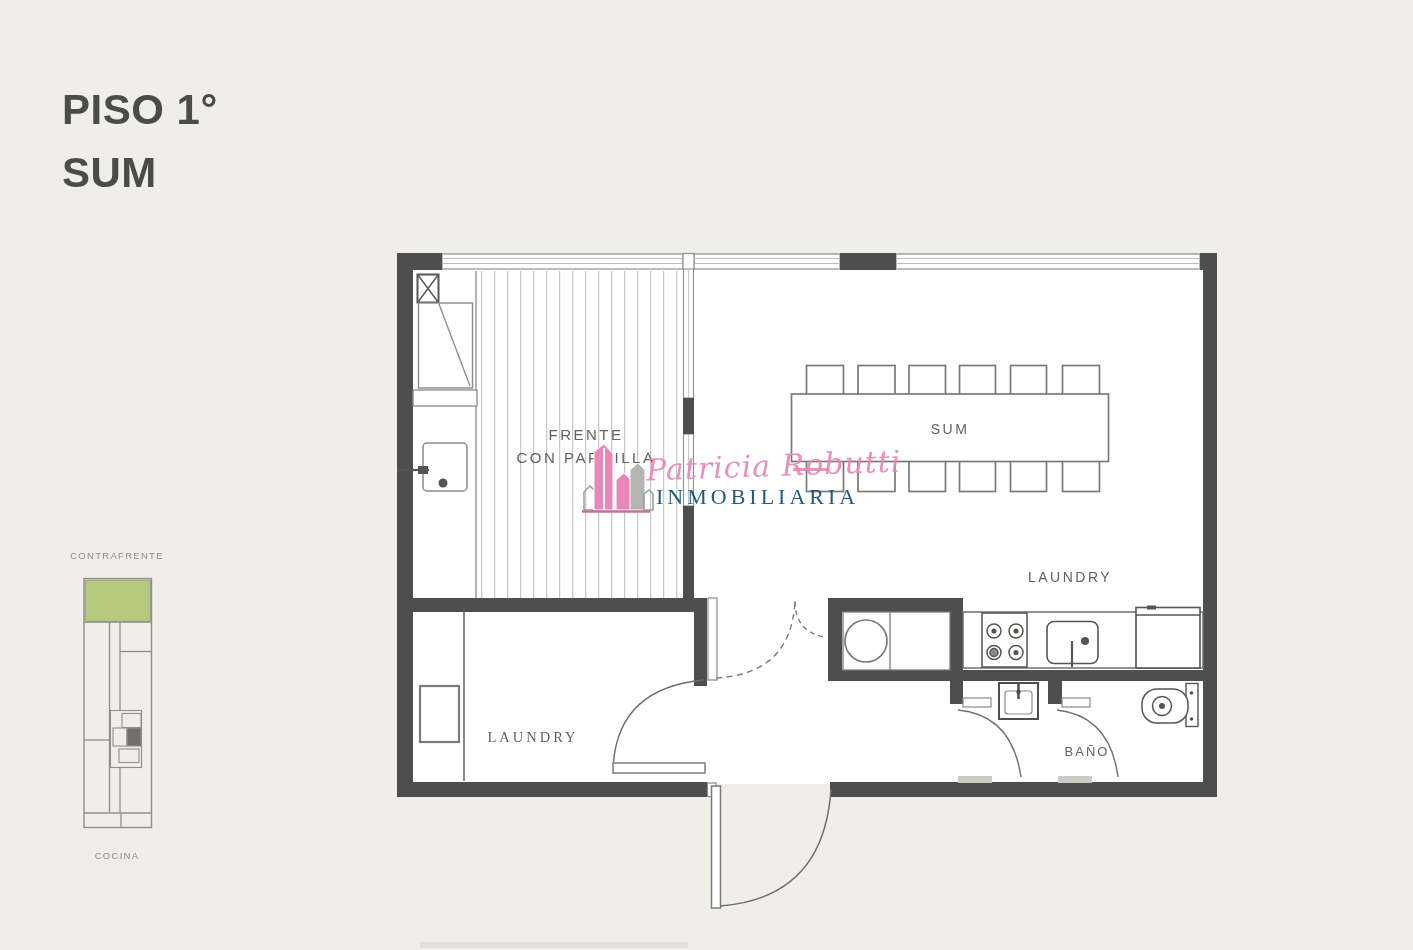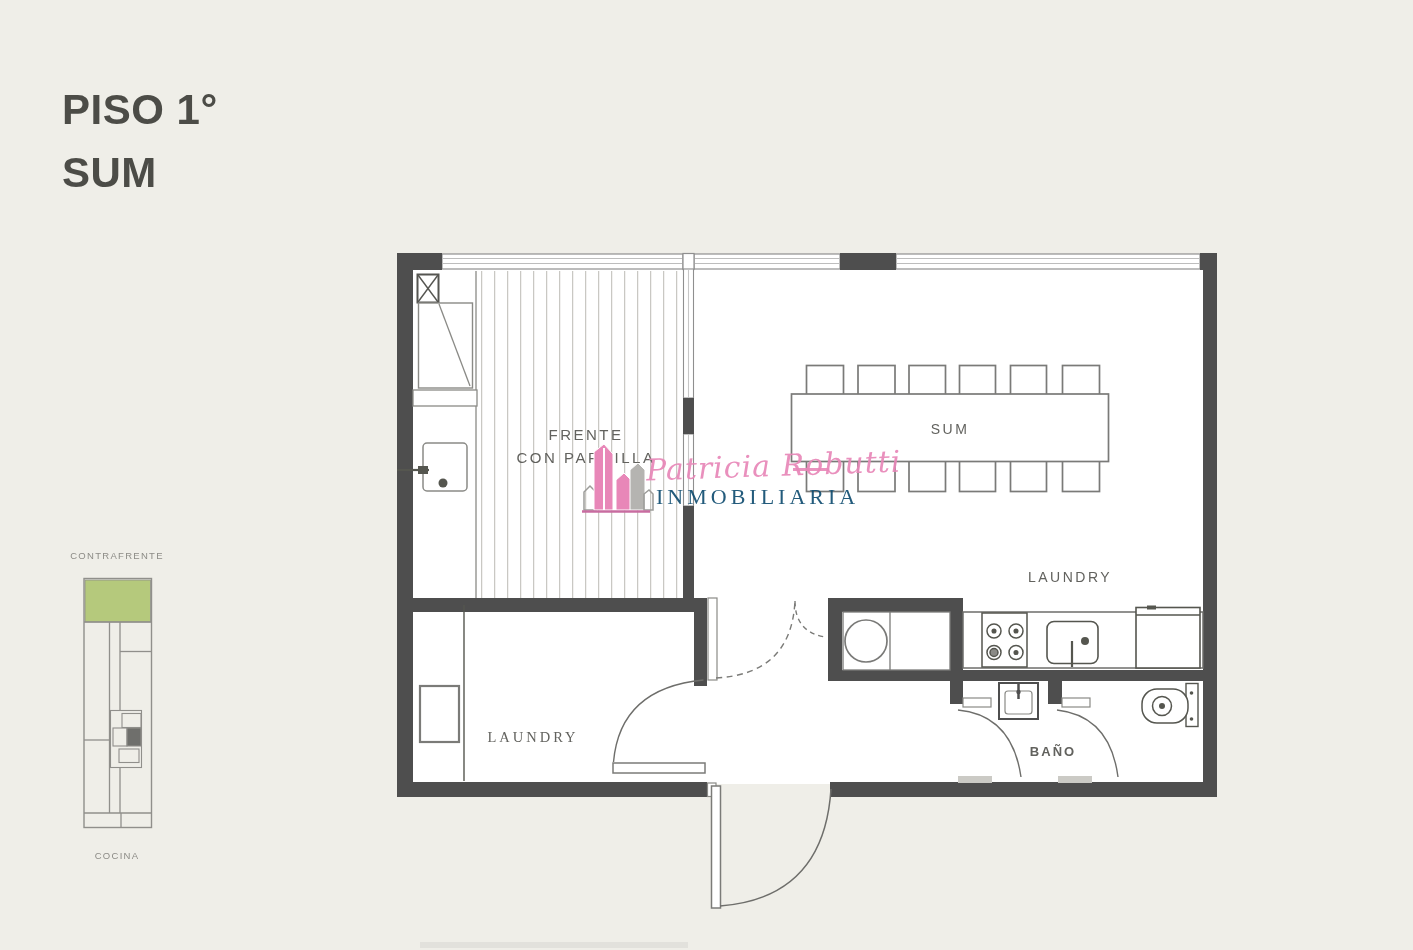--- a/index.html
+++ b/index.html
@@ -206,21 +206,21 @@
     <rect x="420" y="942" width="268" height="6" fill="#dddcd7" opacity="0.7"></rect>
   </svg>
 
   <div class="room-label" style="left:586px;top:423px;font-size:15px;line-height:23px;">
     <div>FRENTE</div>
     <div>CON PARRILLA</div>
   </div>
   <div class="room-label" style="left:950px;top:421px;">SUM</div>
   <div class="room-label" style="left:1070px;top:569px;">LAUNDRY</div>
   <div class="room-label" style="left:533px;top:729px;font-size:14.5px;letter-spacing:3px;font-family:Liberation Serif, serif;">LAUNDRY</div>
-  <div class="room-label" style="left:1053px;top:744px;font-size:13px;letter-spacing:2px;font-weight:bold;">BAÑO</div>
+  <div class="room-label" style="left:1087px;top:744px;font-size:13px;letter-spacing:2px;">BAÑO</div>
 
   <div class="keyplan-label" style="left:117px;top:550px;">CONTRAFRENTE</div>
   <div class="keyplan-label" style="left:117px;top:850px;">COCINA</div>
 
   <svg class="wm-logo" width="74" height="74" viewBox="0 0 74 74">
     <g stroke="#ffffff" stroke-width="1">
       <polygon points="4,70 4,52 10,46 16,52 16,70" fill="none" stroke="#9c9c99" stroke-width="1.5"></polygon>
       <polygon points="14,70 14,12 24,4 33,14 33,70" fill="#e887b8"></polygon>
       <line x1="24" y1="8" x2="24" y2="70" stroke="#ffffff" stroke-width="2"></line>
       <polygon points="36,70 36,40 44,33 51,40 51,70" fill="#e887b8"></polygon>

